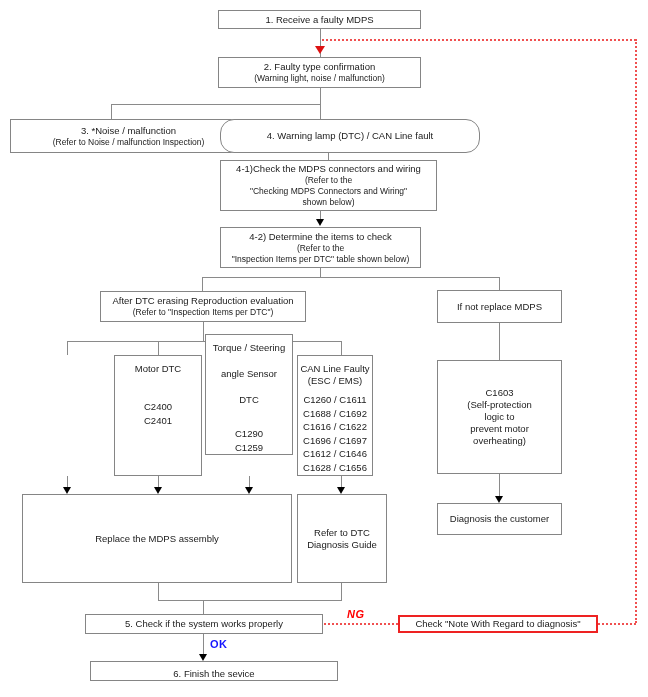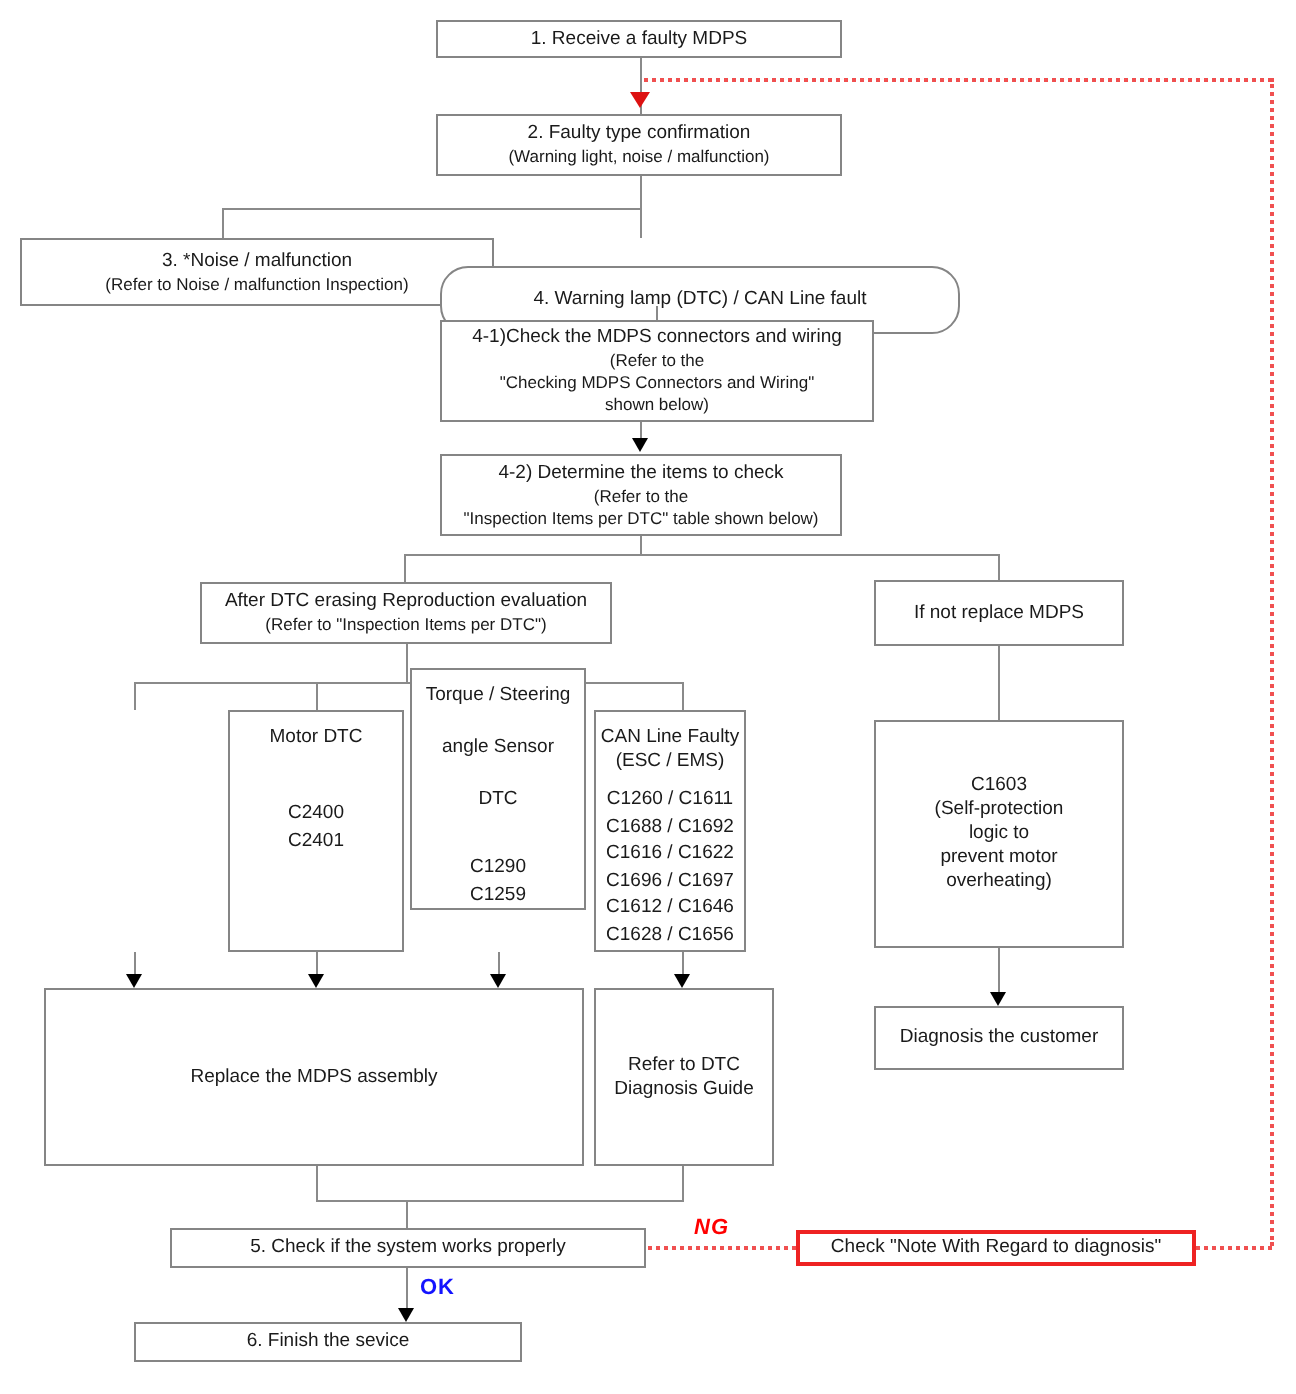--- a/index.html
+++ b/index.html
@@ -48,21 +48,21 @@
 
   <div class="vline" style="left:320px;top:88px;height:31px;"></div>
   <div class="hline" style="left:111px;top:104px;width:210px;"></div>
   <div class="vline" style="left:111px;top:104px;height:15px;"></div>
 
   <div class="box" style="left:10px;top:119px;width:237px;height:34px;">
     <span>3.  *Noise / malfunction</span>
     <span class="sub">(Refer to Noise / malfunction Inspection)</span>
   </div>
 
-  <div class="box" style="left:220px;top:133px;width:260px;height:34px;border-radius:14px;">
+  <div class="box" style="left:220px;top:119px;width:260px;height:34px;border-radius:14px;">
     <span>4. Warning lamp (DTC) / CAN Line fault</span>
   </div>
 
   <div class="vline" style="left:328px;top:153px;height:7px;"></div>
 
   <div class="box" style="left:220px;top:160px;width:217px;height:51px;">
     <span>4-1)Check the MDPS connectors and wiring</span>
     <span class="sub">(Refer to the</span>
     <span class="sub">"Checking MDPS Connectors and Wiring"</span>
     <span class="sub">shown below)</span>
@@ -178,17 +178,17 @@
   <div class="rdh" style="left:324px;top:623px;width:74px;"></div>
   <div class="box rednote" style="left:398px;top:615px;width:200px;height:18px;">
     <span>Check "Note With Regard to diagnosis"</span>
   </div>
   <div class="rdh" style="left:598px;top:623px;width:38px;"></div>
 
   <div class="vline" style="left:203px;top:634px;height:21px;"></div>
   <div class="arr" style="left:199px;top:654px;"></div>
   <div class="edge-label ok" style="left:210px;top:638px;">OK</div>
 
-  <div class="box" style="left:67px;top:661px;width:194px;height:20px;">
+  <div class="box" style="left:90px;top:661px;width:248px;height:20px;justify-content:flex-end;">
     <span>6. Finish the sevice</span>
   </div>
 
 </div>
 
 </body></html>

